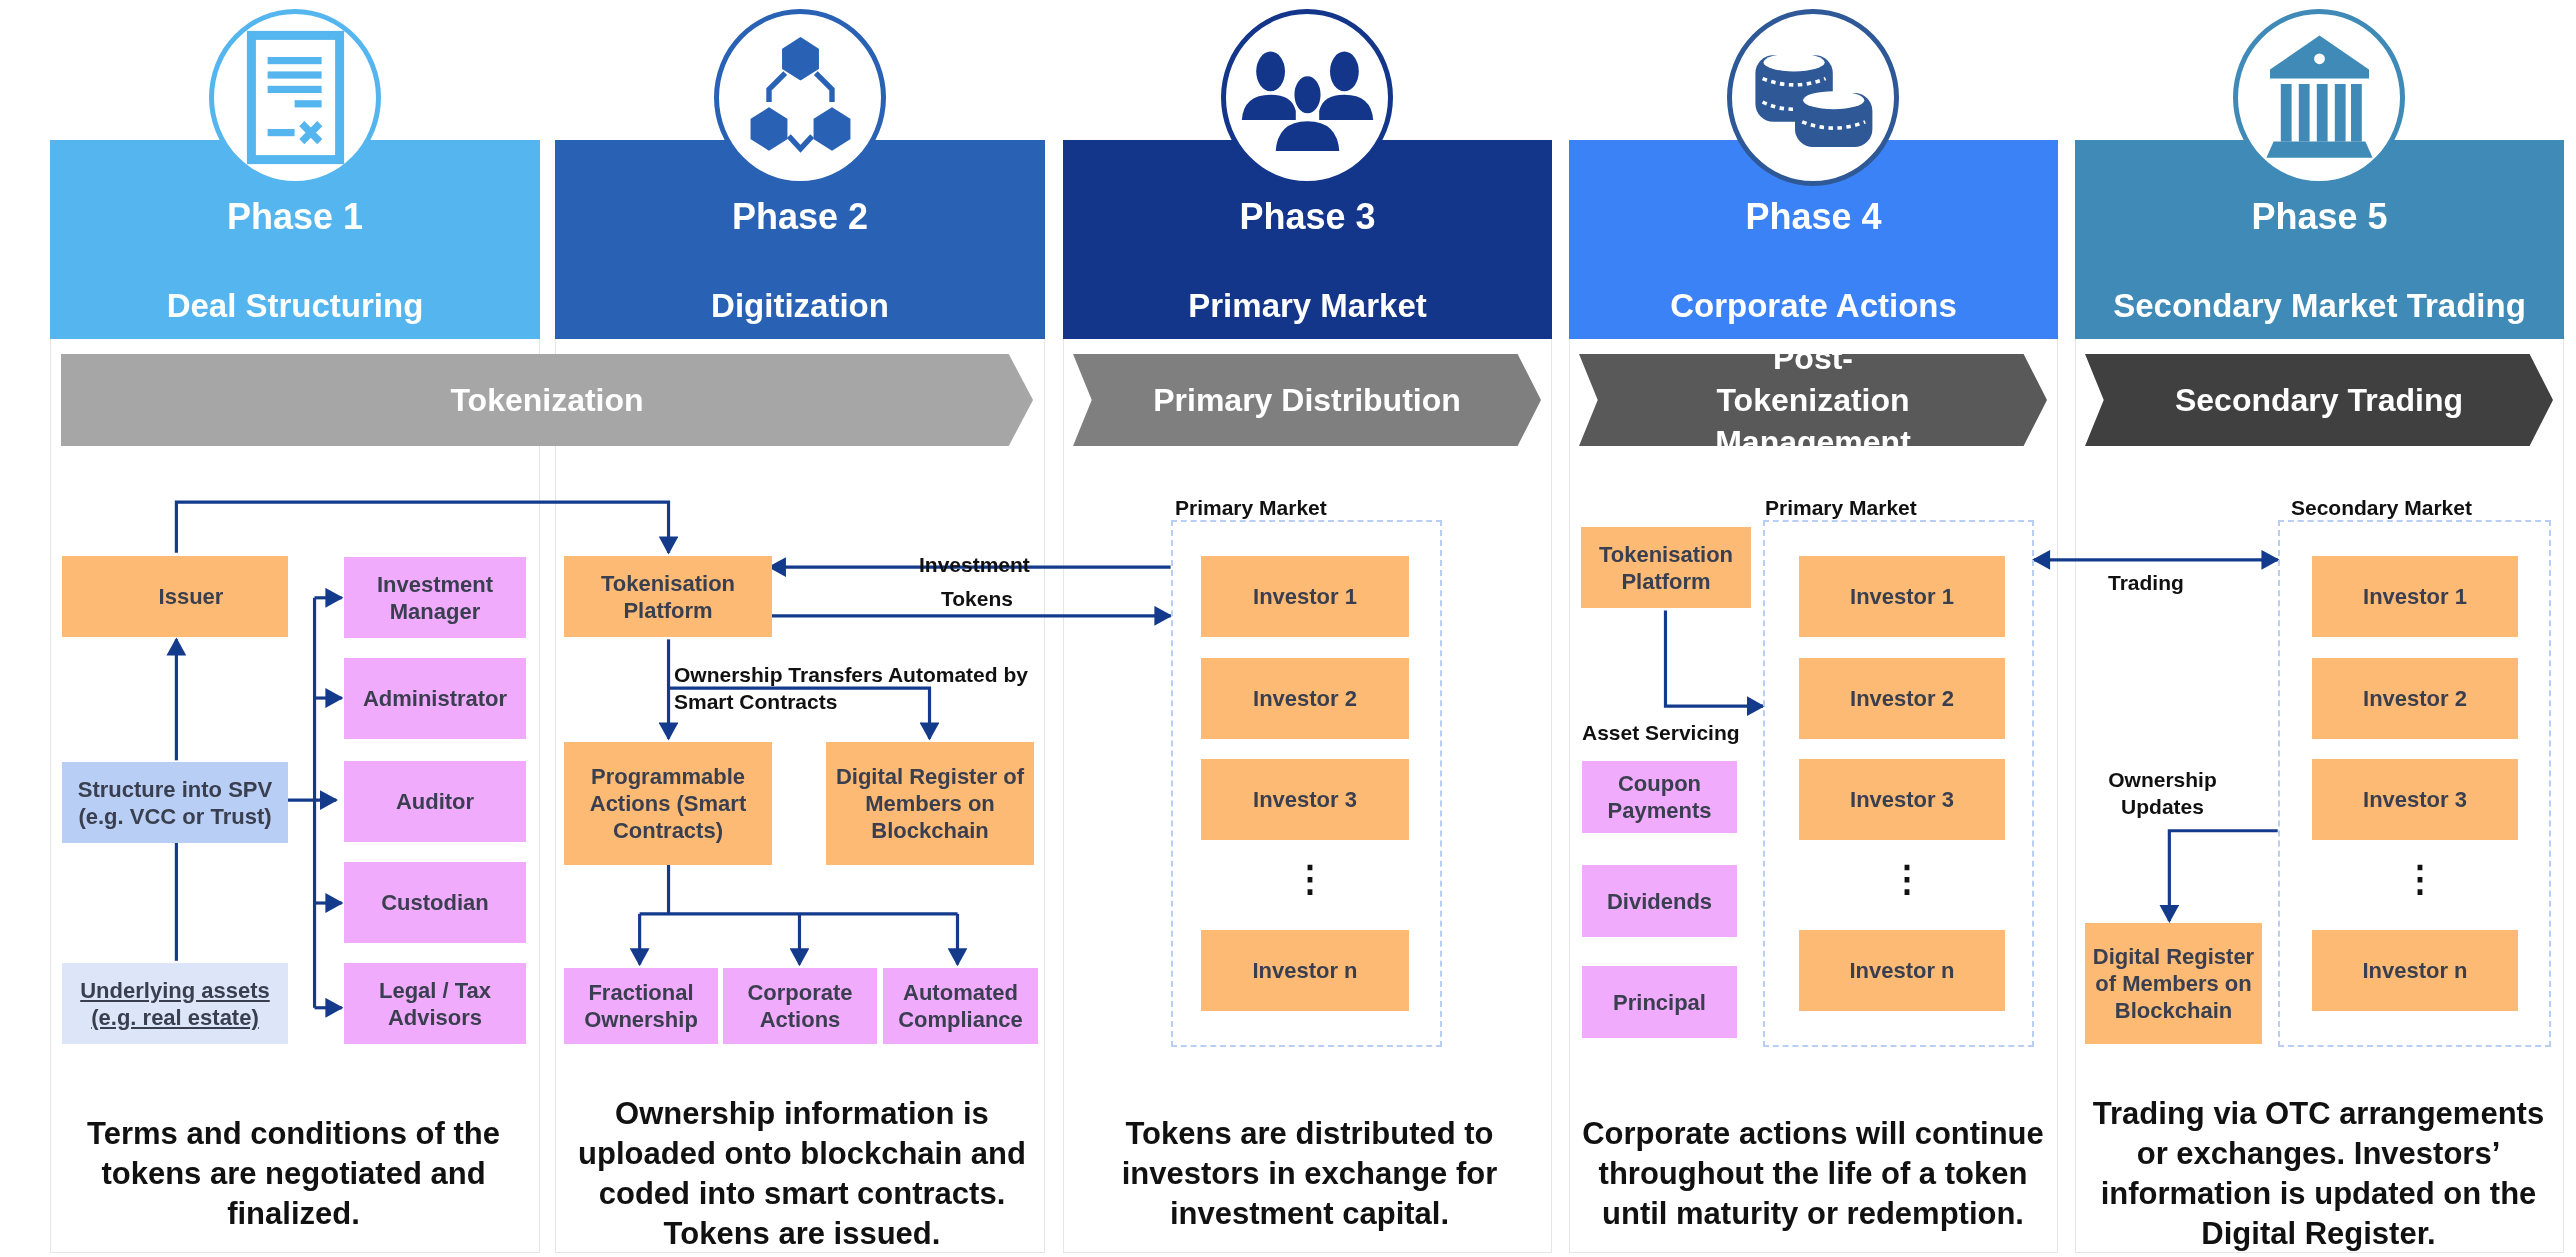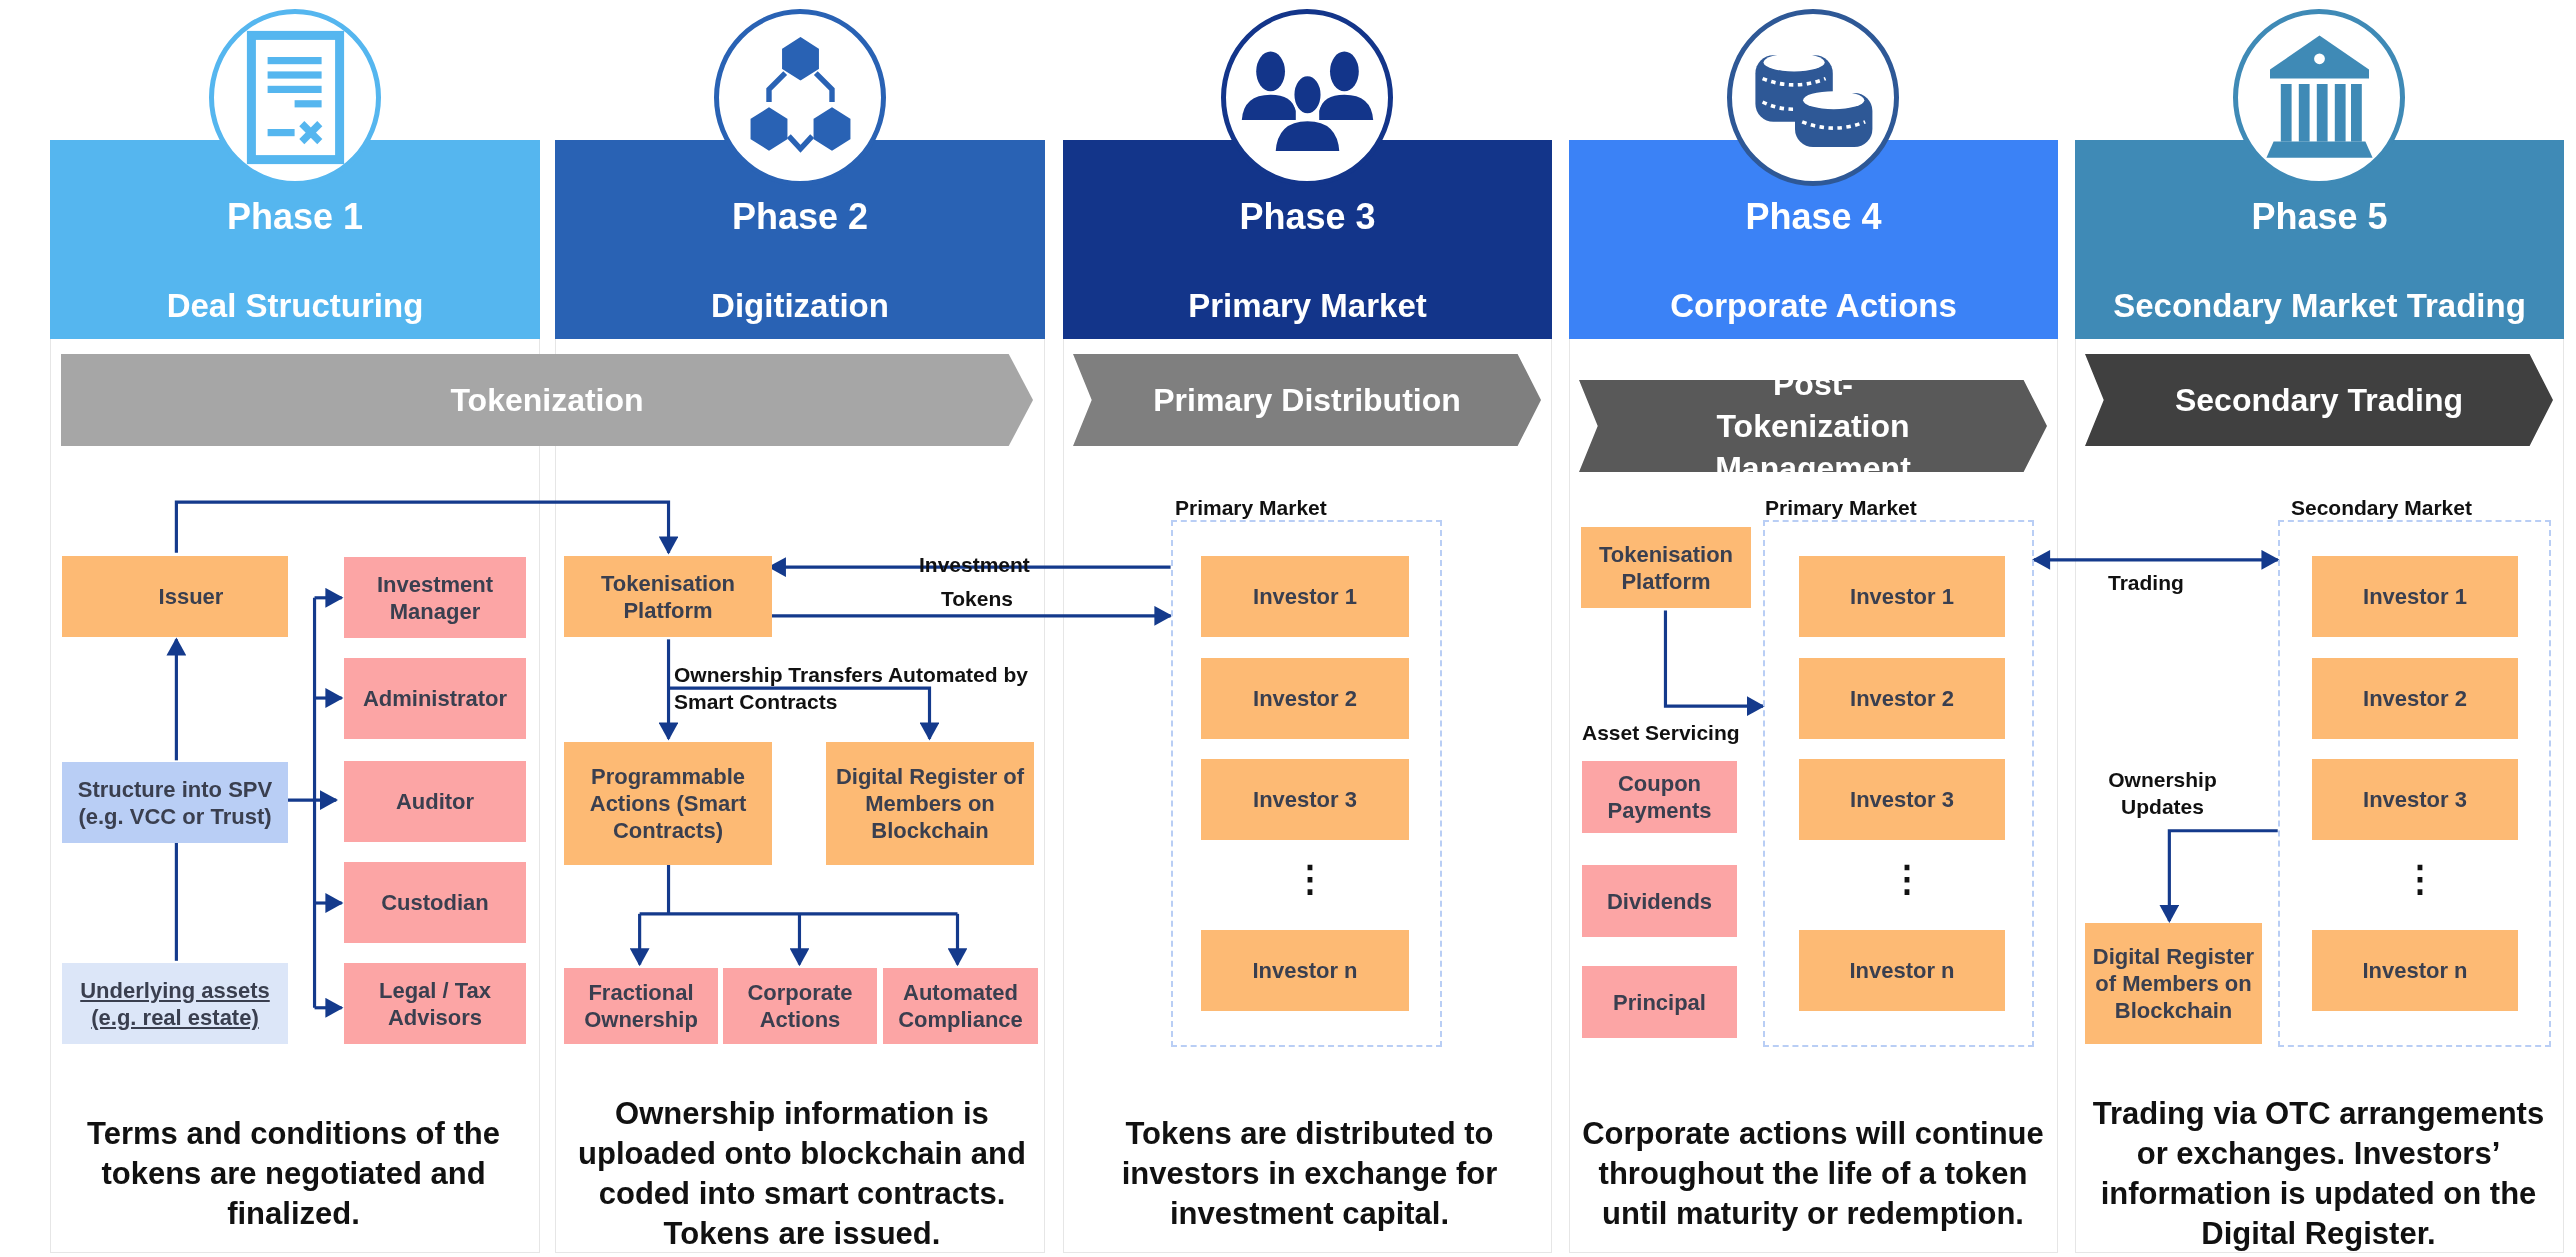--- a/index.html
+++ b/index.html
@@ -7,21 +7,21 @@
   .col{position:absolute;top:140px;height:1113px;border:1.8px solid #e6e6e6;border-top:none;box-sizing:border-box;background:#fff;}
   .hdr{position:absolute;top:140px;height:199px;color:#fff;text-align:center;box-sizing:border-box;}
   .hdr .t1{position:absolute;left:0;right:0;top:56px;font-size:36px;font-weight:bold;}
   .hdr .t2{position:absolute;left:0;right:0;top:103px;font-size:33px;font-weight:bold;margin-top:44px;}
   .circle{position:absolute;top:9px;width:172px;height:177px;border-radius:50%;background:#fff;border:5.4px solid;box-sizing:border-box;display:flex;align-items:center;justify-content:center;}
   .chev{position:absolute;top:354px;height:92px;color:#fff;font-weight:bold;font-size:32px;display:flex;align-items:center;justify-content:center;text-align:center;line-height:42px;}
   .box{position:absolute;display:flex;align-items:center;justify-content:center;text-align:center;font-size:22px;font-weight:bold;color:#3a3f4f;line-height:27px;box-sizing:border-box;}
   .b-dark{background:#fdba74;}
   .b-mid{background:#b9cef5;}
   .b-light{background:#dce6f8;}
-  .b-pale{background:#fca5a5;}
+  .b-pale{background:#f0abfc;}
   .lbl{position:absolute;font-size:21px;font-weight:bold;color:#111;line-height:27px;}
   .dash{position:absolute;border:2.7px dashed #b9cef5;box-sizing:border-box;}
   .dots{position:absolute;font-size:36px;font-weight:bold;color:#111;text-align:center;line-height:12.6px;}
   .cap{position:absolute;top:1097px;height:154px;font-size:31px;font-weight:bold;color:#111;text-align:center;line-height:40px;display:flex;align-items:center;justify-content:center;}
   svg.lines{position:absolute;left:0;top:0;pointer-events:none;}
 </style>
 </head>
 <body>
 
 <div class="col" style="left:50px;width:490px;"></div>
@@ -117,21 +117,21 @@
     <circle cx="65" cy="32" r="6" fill="#fff"></circle>
   </svg>
 </div>
 
 <div class="chev" style="left:61px;width:972px;background:#a6a6a6;clip-path:polygon(0 0,97.5% 0,100% 50%,97.5% 100%,0 100%);">
   <span>Tokenization</span>
 </div>
 <div class="chev" style="left:1073px;width:468px;background:#7f7f7f;clip-path:polygon(0 0,95% 0,100% 50%,95% 100%,0 100%,4% 50%);">
   <span>Primary Distribution</span>
 </div>
-<div class="chev" style="left:1579px;width:468px;background:#595959;clip-path:polygon(0 0,95% 0,100% 50%,95% 100%,0 100%,4% 50%);margin-top:26px;">
+<div class="chev" style="left:1579px;width:468px;background:#595959;clip-path:polygon(0 0,95% 0,100% 50%,95% 100%,0 100%,4% 50%);">
   <span style="width:271px;">Post-Tokenization Management</span>
 </div>
 <div class="chev" style="left:2085px;width:468px;background:#404040;clip-path:polygon(0 0,95% 0,100% 50%,95% 100%,0 100%,4% 50%);">
   <span>Secondary Trading</span>
 </div>
 
 <svg class="lines" width="2576" height="1257" viewBox="0 0 2852 1392">
   <defs>
     <marker id="ah" markerWidth="10" markerHeight="10" refX="8" refY="5" orient="auto" markerUnits="userSpaceOnUse">
       <path d="M0 0 L10 5 L0 10 Z" fill="#143a8c"></path>

